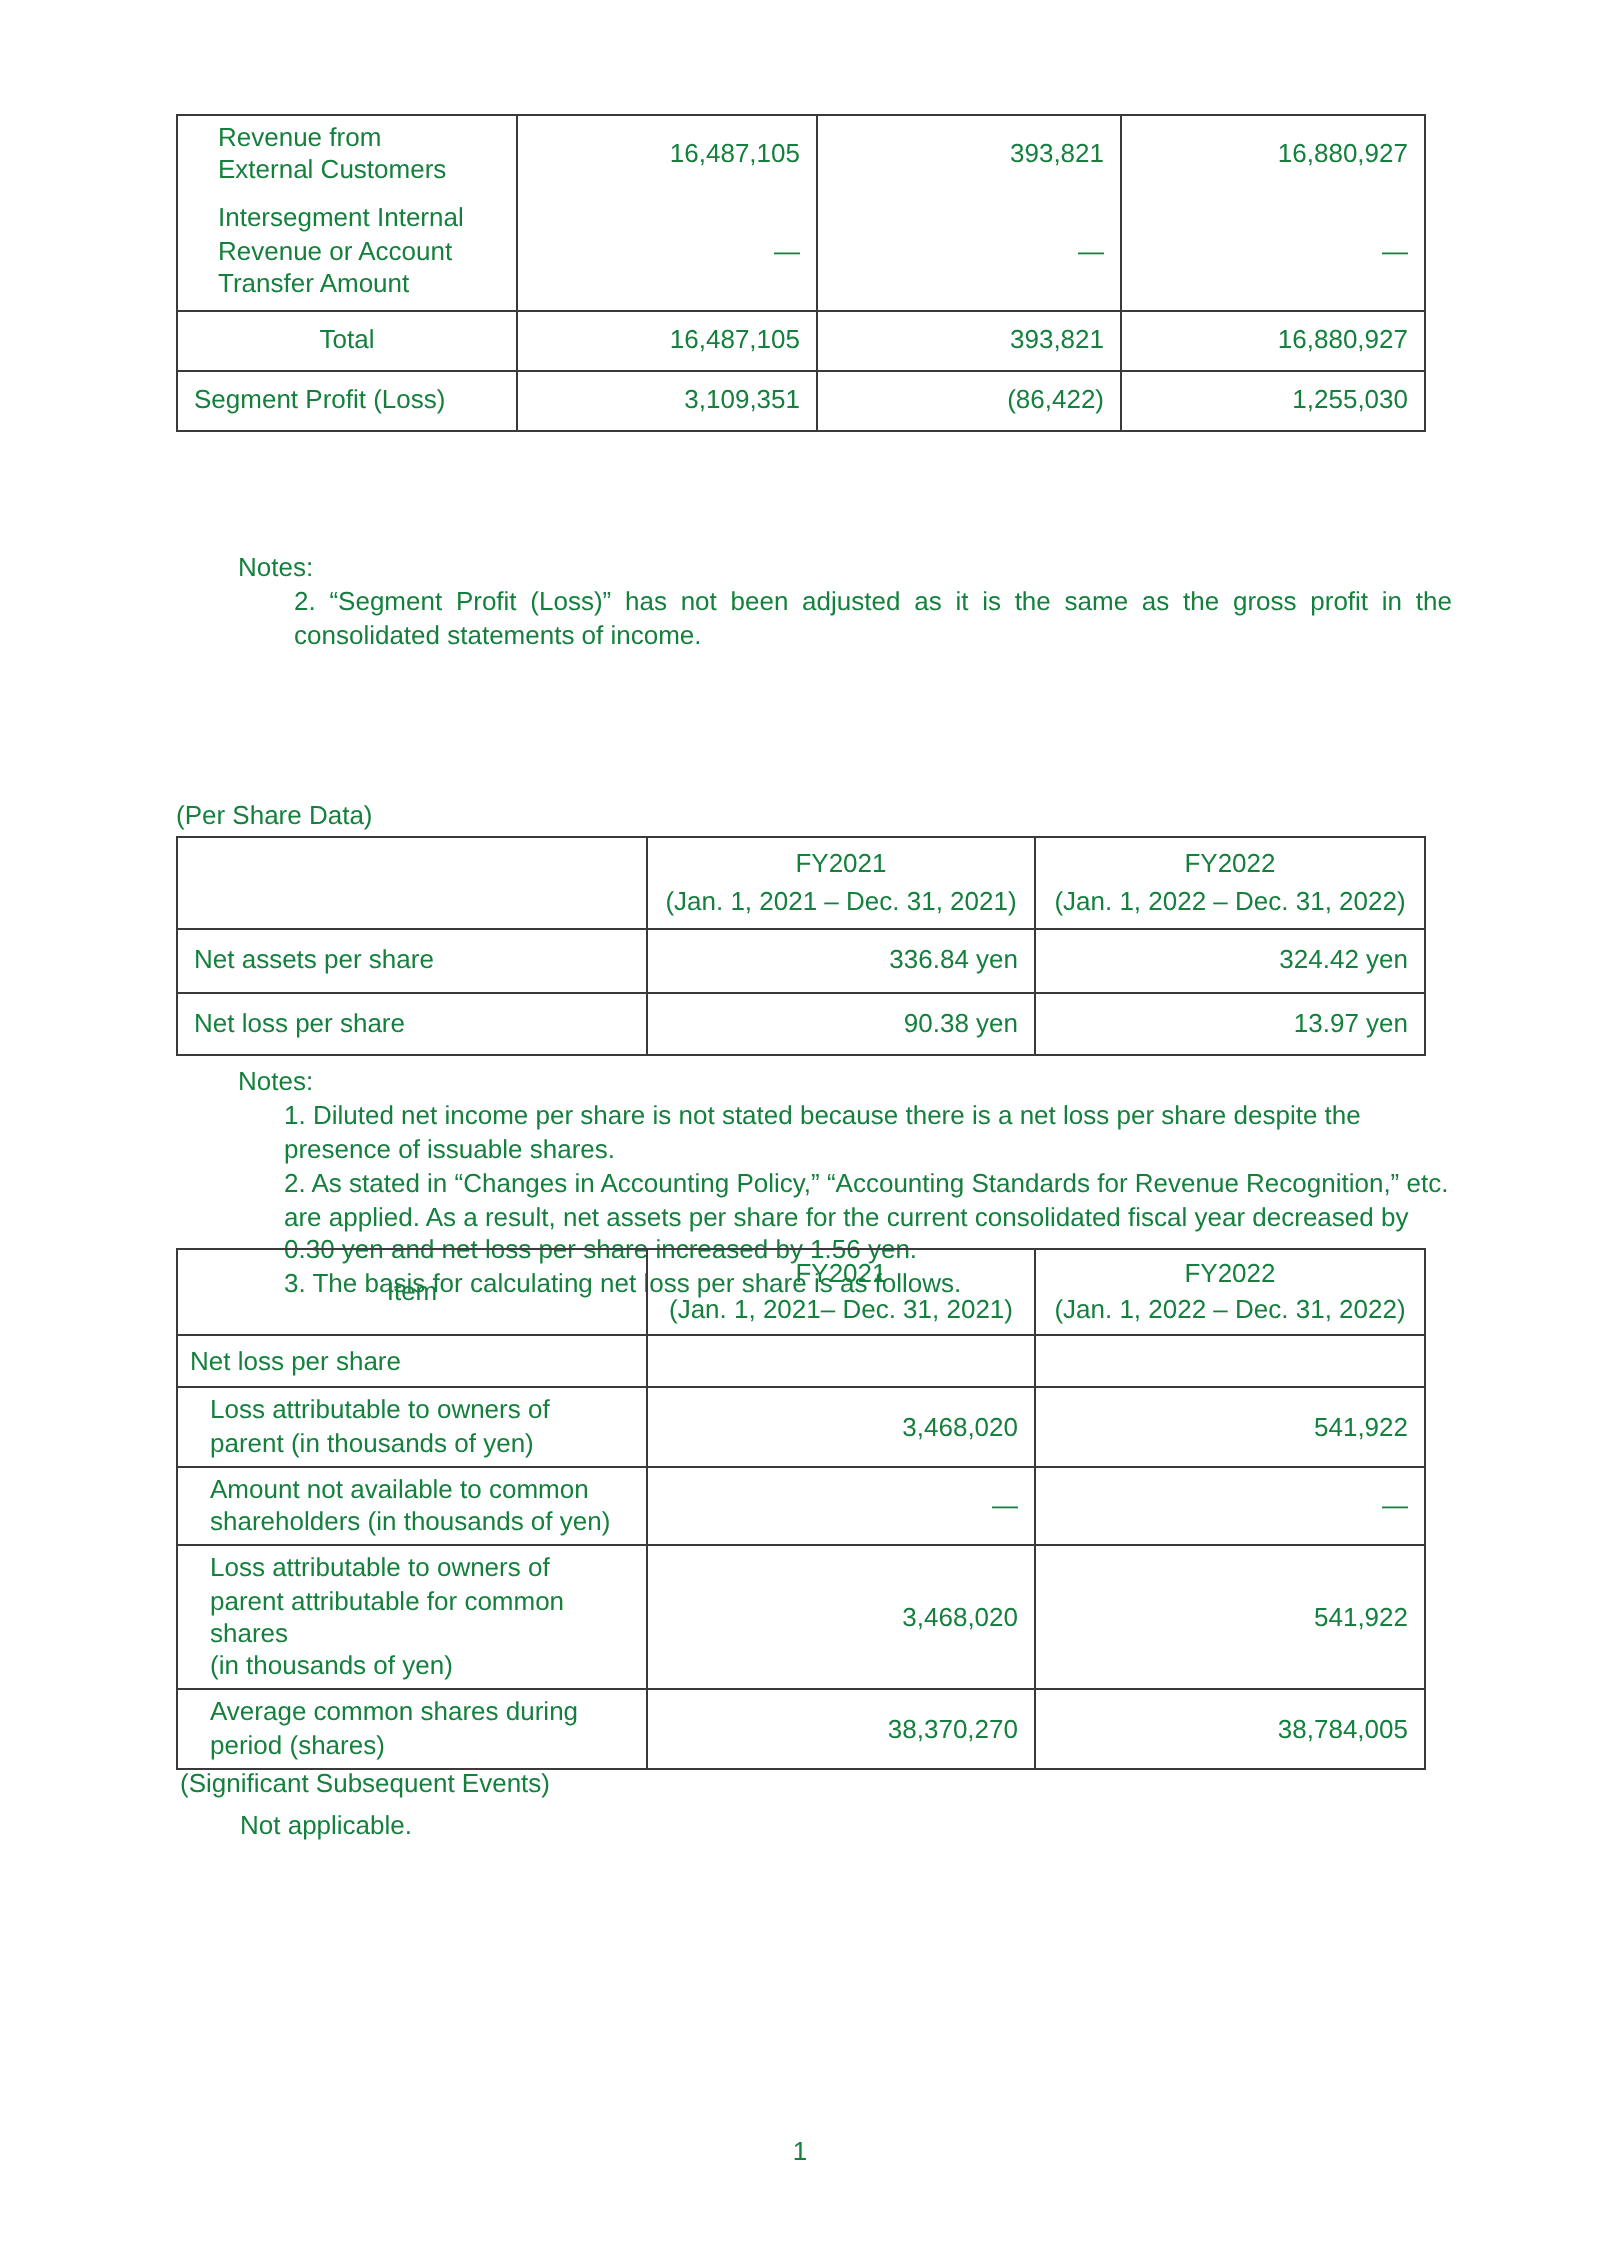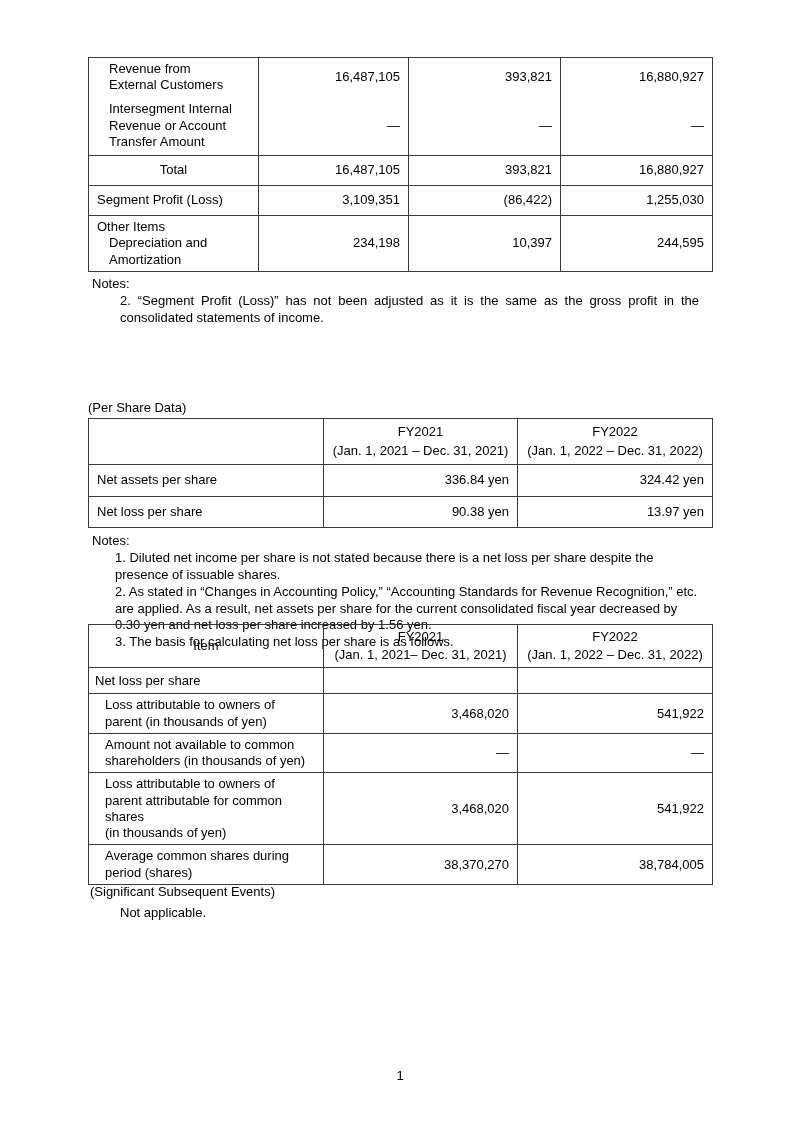--- a/index.html
+++ b/index.html
@@ -1,38 +1,38 @@
 <!DOCTYPE html>
 <html><head>
 <meta charset="utf-8">
 <style>
   html,body{margin:0;padding:0;}
   body{background:#fff;}
-  .page{position:relative;width:800px;height:1131px;background:#fff;color:#000000;
+  .page{position:relative;width:800px;height:1131px;background:#fff;color:#15803d;
         font-family:"Liberation Sans","DejaVu Sans",sans-serif;font-size:13px;line-height:1.3;overflow:hidden;}
 
   table{border-collapse:collapse;table-layout:fixed;}
   td{border:1px solid #3a3a3a;vertical-align:middle;padding:3px 8px;font-size:13px;line-height:1.25;overflow:hidden;}
   .ml{white-space:pre-line;}
   .num{text-align:right;padding-right:8px;}
   .ctr{text-align:center;}
   .hdr{text-align:center;white-space:pre-line;line-height:1.4;}
 
   
   .t1{position:absolute;left:88px;top:57px;width:624px;}
   .t1 .ind{padding-left:20px;}
   .t1 .nb{border-bottom:none;}
   .t1 .nt{border-top:none;}
   .t1 .grp-item{margin-left:12px;white-space:pre-line;}
   .h39{height:39px;} .h59{height:59px;padding-left:16px;} .h30{height:30px;} .h53{height:53px;}
   .h46{height:46px;} .h32{height:32px;} .h31{height:31px;}
   .h42{height:42px;} .h44{height:44px;margin-top:21px;} .h26{height:26px;}
 
   
-  .notes{position:absolute;left:92px;width:607px;}
+  .notes{position:absolute;left:119px;width:607px;}
   .notes-1{top:276px;}
   .notes-1 .note-item{margin-left:28px;text-align:justify;}
   .notes-2{top:533px;}
   .notes-2 .note-item{margin-left:23px;}
 
   .sec-heading{position:absolute;left:88px;}
   .psd-heading{top:400px;}
 
   .t2{position:absolute;left:88px;top:418px;width:624px;}
 
@@ -77,30 +77,20 @@
         <td class="ctr">Total</td>
         <td class="num">16,487,105</td>
         <td class="num">393,821</td>
         <td class="num">16,880,927</td>
       </tr>
       <tr class="h30">
         <td>Segment Profit (Loss)</td>
         <td class="num">3,109,351</td>
         <td class="num">(86,422)</td>
         <td class="num">1,255,030</td>
-      </tr>
-      <tr class="h53">
-        <td>
-          <div>Other Items</div>
-          <div class="grp-item">Depreciation and
-Amortization</div>
-        </td>
-        <td class="num">234,198</td>
-        <td class="num">10,397</td>
-        <td class="num">244,595</td>
       </tr>
     </tbody>
   </table>
 
   <div class="notes notes-1">
     <div class="notes-title">Notes:</div>
     <div class="note-item">2. “Segment Profit (Loss)” has not been adjusted as it is the same as the gross profit in the consolidated statements of income.</div>
   </div>
 
   <div class="sec-heading psd-heading">(Per Share Data)</div>

